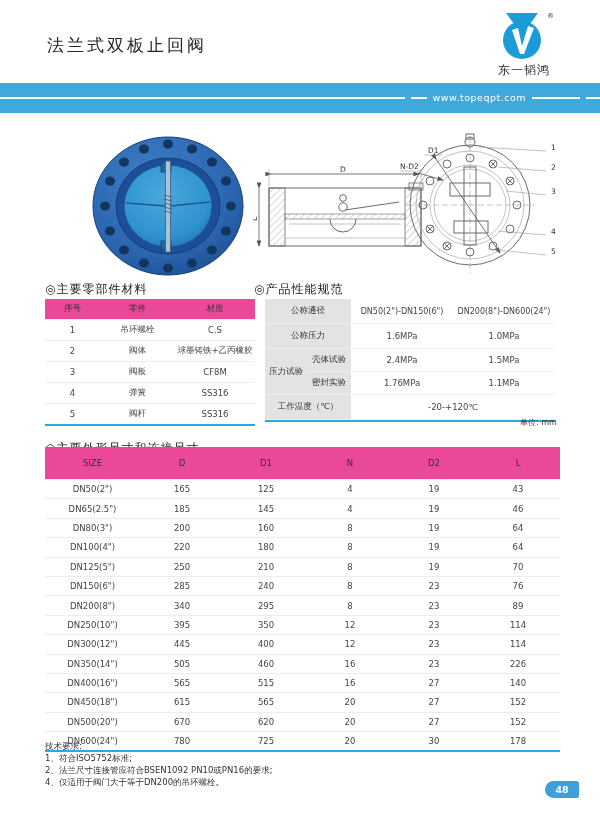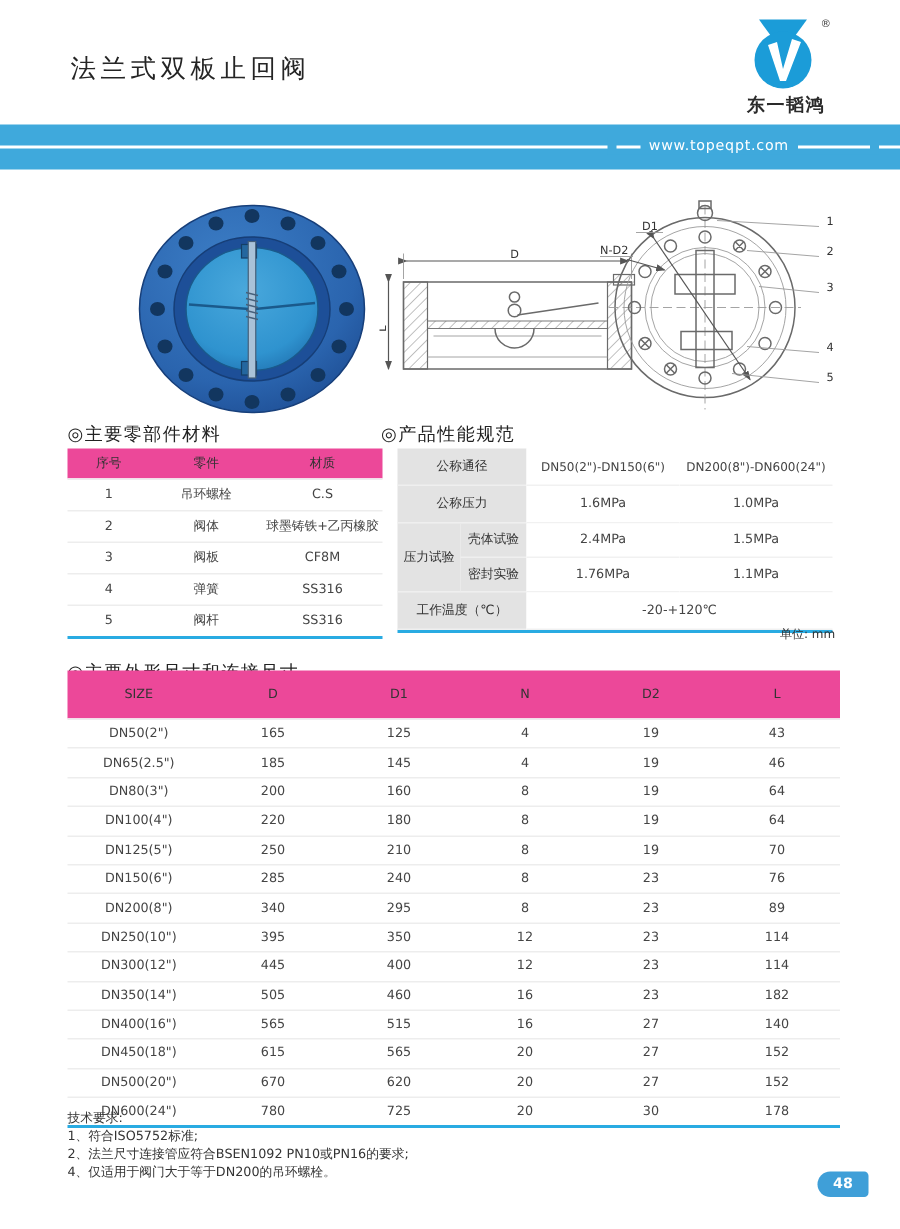--- a/index.html
+++ b/index.html
@@ -4,21 +4,21 @@
 <style>
   html,body{margin:0;padding:0;background:#fff;}
   .page{position:relative;width:600px;height:819px;background:#fff;overflow:hidden;
         font-family:"DejaVu Sans","Liberation Sans",sans-serif;color:#333;}
 
   
   .title{position:absolute;left:47px;top:34px;font-size:17px;font-weight:normal;
          color:#252525;letter-spacing:3px;}
   .brand{position:absolute;left:488px;top:12px;width:72px;text-align:center;}
   .brand .reg{position:absolute;right:6px;top:0;font-size:7px;color:#444;}
-  .brand-name{margin-top:2px;font-size:12px;font-weight:bold;color:#2a2a2a;letter-spacing:1px;}
+  .brand-name{margin-top:2px;font-size:12px;font-weight:normal;color:#2a2a2a;letter-spacing:1px;}
 
   
   .banner{position:absolute;left:0;top:83px;width:600px;height:30px;background:#3fa9dc;}
   .banner-line{position:absolute;left:0;top:14px;width:100%;height:2px;background:#fff;}
   .banner-url{position:absolute;right:14px;top:9px;display:flex;align-items:center;
               background:#3fa9dc;padding:0 0;color:#fff;font-size:9.5px;letter-spacing:.5px;}
   .banner-url .dash{display:inline-block;height:2px;background:#fff;margin:0 6px;}
   .dash.l{width:16px;} .dash.r{width:48px;}
 
   
@@ -360,21 +360,21 @@
           <div>12</div>
           <div>23</div>
           <div>114</div>
         </div>
         <div class="trow">
           <div>DN350(14")</div>
           <div>505</div>
           <div>460</div>
           <div>16</div>
           <div>23</div>
-          <div>182</div>
+          <div>226</div>
         </div>
         <div class="trow">
           <div>DN400(16")</div>
           <div>565</div>
           <div>515</div>
           <div>16</div>
           <div>27</div>
           <div>140</div>
         </div>
         <div class="trow">

